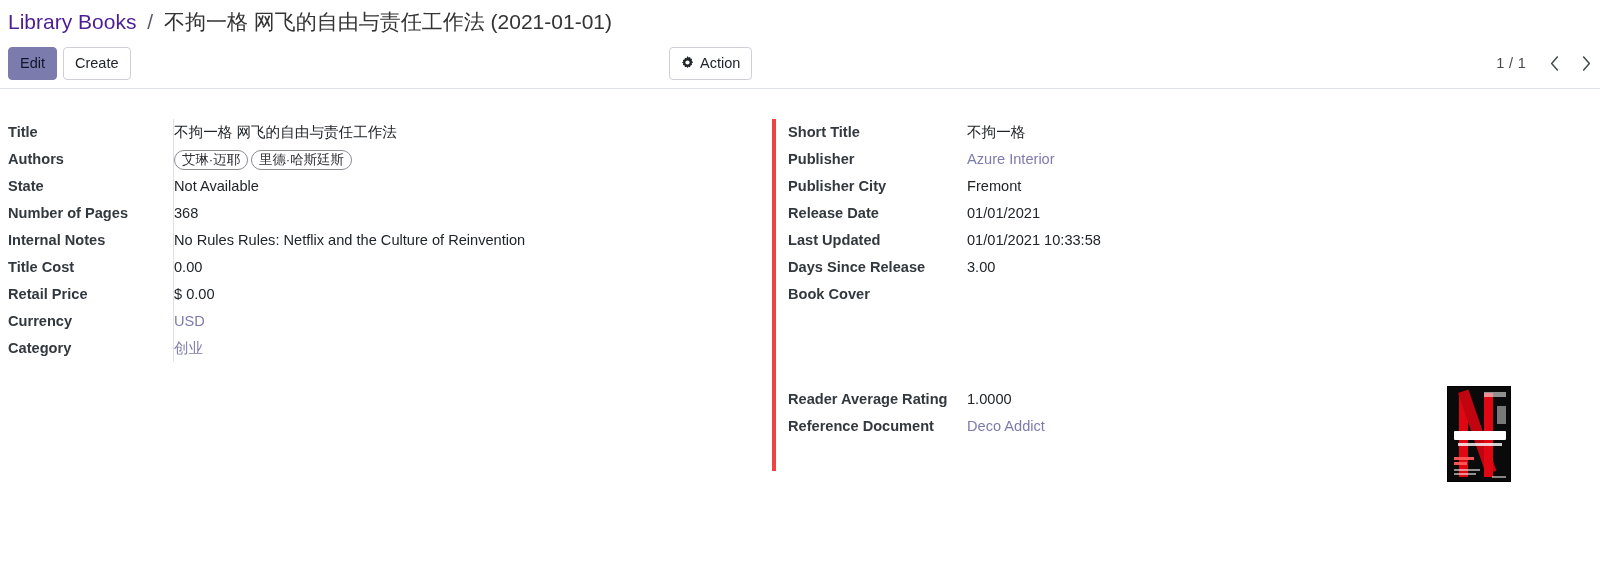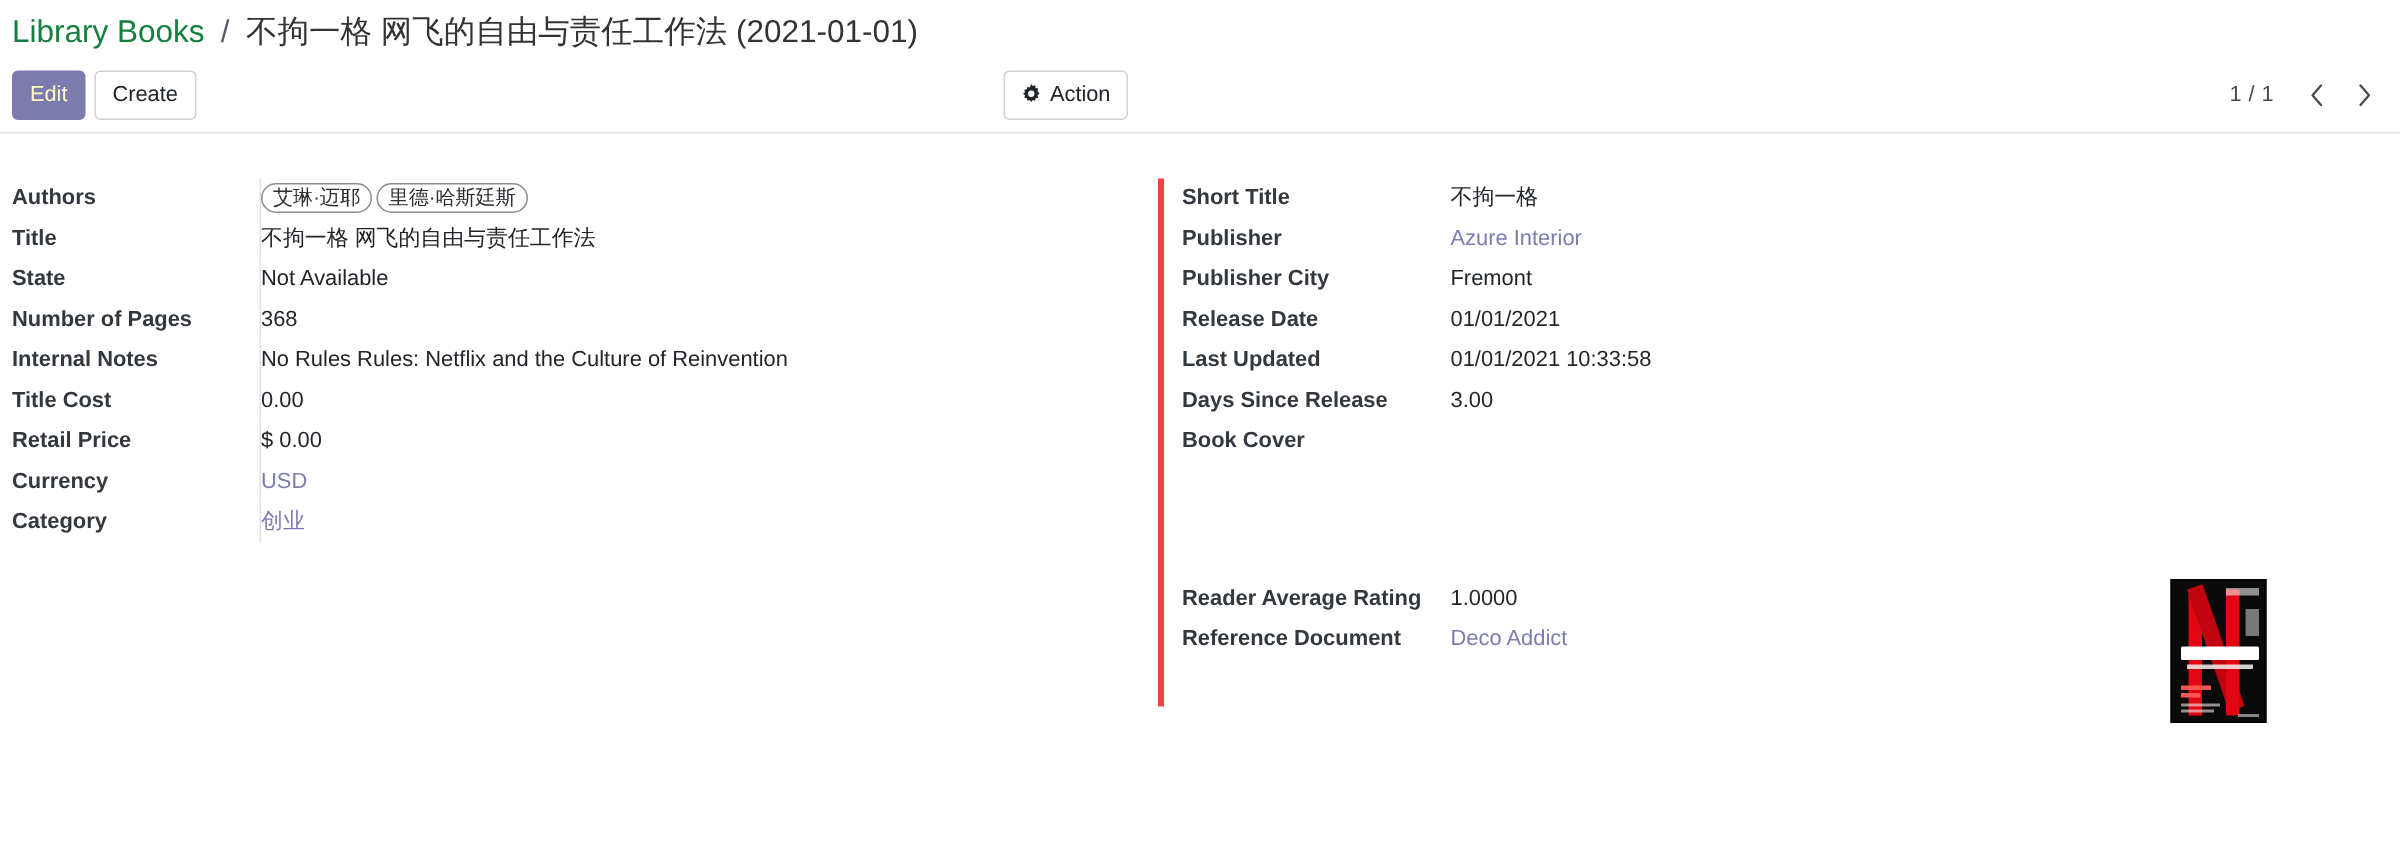--- a/index.html
+++ b/index.html
@@ -17,21 +17,21 @@
   }
 
   
   .breadcrumb-bar {
     padding: 8px 0 6px 8px;
     font-size: 21px;
     line-height: 28px;
     white-space: nowrap;
   }
   .bc-root {
-    color: #15803d;
+    color: #4c1d95;
     cursor: pointer;
     margin-top: 40px;
   }
   .bc-sep {
     color: #5a5a6e;
     padding: 0 5px;
   }
   .bc-current {
     color: #333333;
   }
@@ -58,40 +58,40 @@
     border-radius: 4px;
     border: 1px solid #cfcfd6;
     background: #ffffff;
     color: #212529;
     cursor: pointer;
     white-space: nowrap;
   }
   .btn-primary {
     background: #7C7BAD;
     border-color: #7C7BAD;
-    color: #fef9c3;
+    color: #0f172a;
   }
   .action-wrap {
     position: absolute;
     left: 669px;
     top: 5px;
   }
   .btn-action {
     display: inline-flex;
     align-items: center;
     gap: 6px;
   }
   .gear {
     font-size: 13px;
     line-height: 1;
   }
 
   .pager {
     position: absolute;
-    right: 10px;
+    right: 0;
     top: 6px;
     display: flex;
     align-items: center;
     gap: 4px;
     font-size: 14.5px;
     color: #444a50;
   }
   .pager-count {
     padding: 5px 10px;
     letter-spacing: 0.3px;
@@ -327,30 +327,30 @@
 </div>
 
 <div class="sheet">
 
   <div class="cols">
 
     <div class="col col-left">
       <table class="fields">
         <tbody>
           <tr>
+            <td class="lbl">Title</td>
+            <td class="val">不拘一格 网飞的自由与责任工作法</td>
+          </tr>
+          <tr>
             <td class="lbl">Authors</td>
             <td class="val">
               <span class="tags">
                 <span class="tag">艾琳·迈耶</span><span class="tag">里德·哈斯廷斯</span>
               </span>
             </td>
-          </tr>
-          <tr>
-            <td class="lbl">Title</td>
-            <td class="val">不拘一格 网飞的自由与责任工作法</td>
           </tr>
           <tr>
             <td class="lbl">State</td>
             <td class="val">Not Available</td>
           </tr>
           <tr>
             <td class="lbl">Number of Pages</td>
             <td class="val">368</td>
           </tr>
           <tr>

